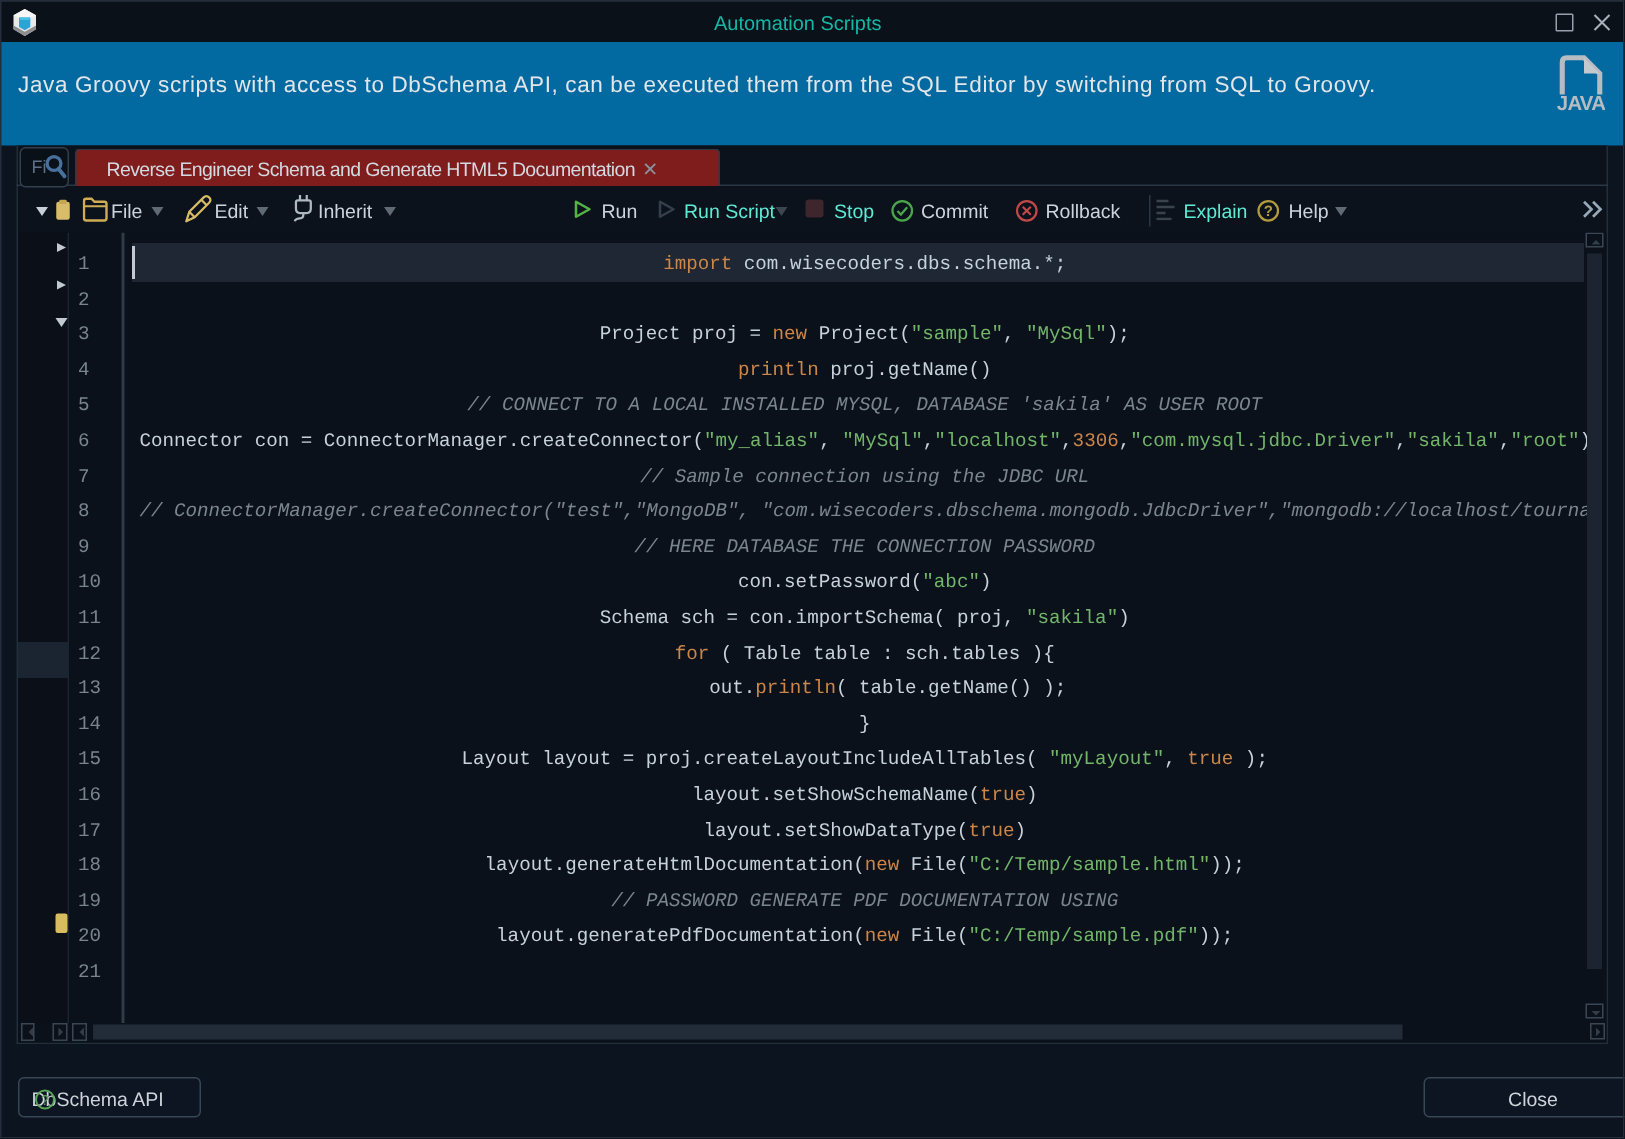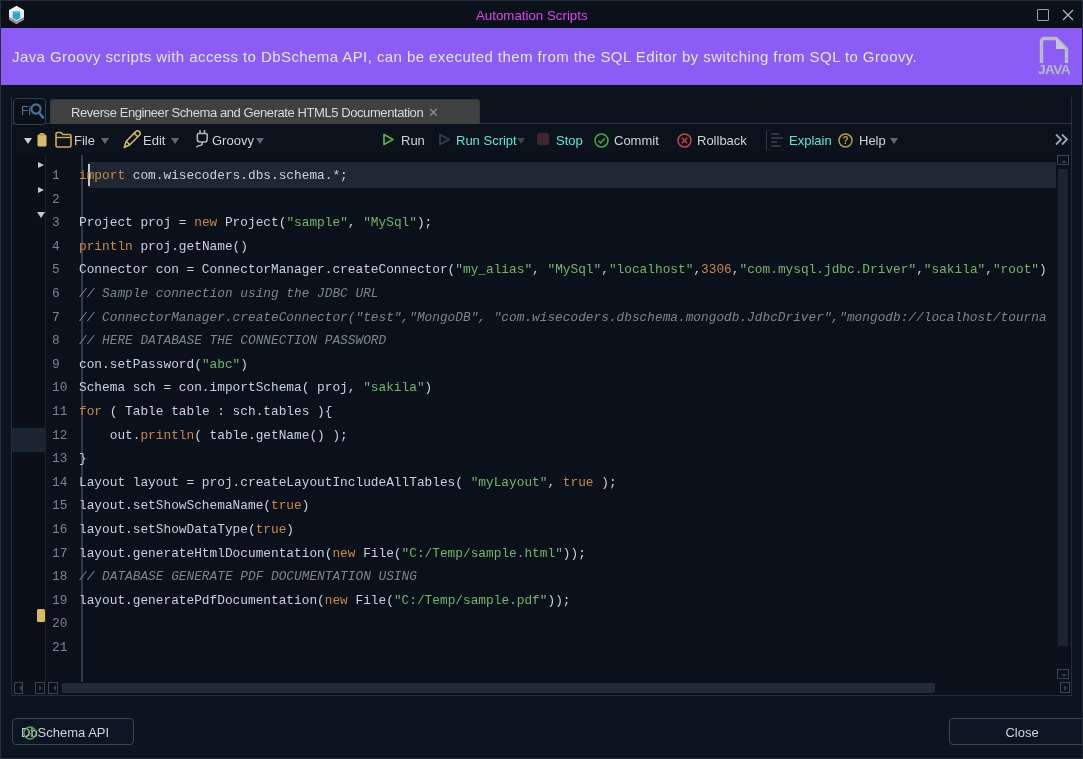--- a/index.html
+++ b/index.html
@@ -11,50 +11,50 @@
   -webkit-font-smoothing:antialiased;
 }
 .abs { position:absolute; }
 
 #titlebar {
   position:absolute; left:0; top:0; width:1083px; height:28px;
   background:#0b1118; border-top:1px solid #27313d;
 }
 #title-text {
   position:absolute; left:476px; top:0; height:28px; line-height:29px;
-  font-size:13.3px; color:#d946ef;
+  font-size:13.3px; color:#14b8a6;
 }
 #win-max {
   position:absolute; left:1037px; top:8px; width:12px; height:12px;
   border:1.4px solid #98a1ab; border-radius:1px;
 }
 #win-close { position:absolute; left:1061px; top:7px; width:14px; height:14px; }
 
 #header {
-  position:absolute; left:0; top:28px; width:1083px; height:57px;
-  background:#8b5cf6;
+  position:absolute; left:0; top:28px; width:1083px; height:69px;
+  background:#0369a1;
 }
 #header-text {
   position:absolute; left:12px; top:0; height:57px; line-height:58px;
   font-size:15px; color:#e2e6e9; letter-spacing:0.42px;
 }
 
 #panel {
   position:absolute; left:11px; top:97px; width:1061px; height:599px;
   border:1px solid #232e3b; border-top:none; background:#0b121c;
 }
 #tabline { position:absolute; left:11px; top:123px; width:1061px; height:1px; background:#2b3744; }
 #fbtn {
   position:absolute; left:13px; top:98px; width:33px; height:27px;
   border:1px solid #323f4c; border-radius:4px; background:#0a1018;
 }
 #fbtn .fi { position:absolute; left:7px; top:5px; font-size:12px; color:#5c7088; }
 #tab {
   position:absolute; left:50px; top:99px; width:430px; height:25px;
-  border:1px solid #2c3a48; border-bottom:none; background:#404040;
+  border:1px solid #2c3a48; border-bottom:none; background:#7f1d1d;
   border-radius:3px 3px 0 0;
 }
 #tab .txt {
   position:absolute; left:20px; top:0; height:25px; line-height:26px;
   font-size:13px; color:#d2d9e0; white-space:nowrap; letter-spacing:-0.42px;
 }
 #tab .x { position:absolute; left:377px; top:0; height:25px; line-height:25px; font-size:13px; color:#88929c; }
 
 .tbtxt { position:absolute; top:129px; height:24px; line-height:24px; font-size:13px; color:#ccd4db; white-space:nowrap; }
 .tbgray { color:#5eead4; }
@@ -77,23 +77,23 @@
 #marker-col { position:absolute; left:0; top:0; width:34px; height:527px; background:#0a0f18; border-right:1px solid #1a242f; }
 #gutter-sep { position:absolute; left:69px; top:0; width:1.5px; height:527px; background:#2f3b48; }
 #hl-line { position:absolute; left:75.5px; top:7px; width:968px; height:25.5px; background:#1e2733; }
 #caret { position:absolute; left:76.2px; top:8.5px; width:2px; height:22.5px; background:#c3cad1; }
 #lnums {
   position:absolute; left:40px; top:9px; width:54px;
   font-family:"Liberation Mono", monospace; font-size:12.8px; line-height:23.6px;
   color:#79848f; text-align:left; white-space:pre;
 }
 #code {
-  position:absolute; left:67px; top:9px; width:967px;
+  position:absolute; left:81px; top:9px; width:967px;
   font-family:"Liberation Mono", monospace; font-size:12.8px; line-height:23.6px;
-  color:#c6d1dc; white-space:pre; overflow:hidden;
+  color:#c6d1dc; white-space:pre; overflow:hidden;text-align:center;
 }
 #code .k { color:#cc8648; }
 #code .s { color:#72b569; }
 #code .c { color:#7b858e; font-style:italic; }
 .fold { position:absolute; width:0; height:0; }
 .fold-r { border-top:3.5px solid transparent; border-bottom:3.5px solid transparent; border-left:6px solid #c2c9d0; }
 .fold-d { border-left:4px solid transparent; border-right:4px solid transparent; border-top:6px solid #c2c9d0; }
 #mark12 { position:absolute; left:0; top:273px; width:34px; height:24px; background:#1b2531; }
 #note20 { position:absolute; left:24.5px; top:454px; width:8.5px; height:12.5px; background:#d9bc5e; border-radius:1.5px; }
 
@@ -180,21 +180,21 @@
   <div class="tbtxt" style="left:143px">Edit</div>
   <div class="caret-down" style="left:171px"></div>
 
   <svg class="abs" style="left:194px;top:129px" width="16" height="21" viewBox="0 0 16 21">
     <g fill="none" stroke="#aeb8c1" stroke-width="1.5">
       <path d="M6,1 L6,4.5 M10.5,1 L10.5,4.5"></path>
       <path d="M4.6,4.5 L11.9,4.5 Q13.2,4.5 13.2,5.8 L13.2,10.2 Q13.2,13 10.4,13 L6.1,13 Q3.3,13 3.3,10.2 L3.3,5.8 Q3.3,4.5 4.6,4.5 Z"></path>
       <path d="M8.2,13 L8.2,14.5 Q8.2,16.5 6,16.5 Q3.2,16.5 2.5,18.5"></path>
     </g>
   </svg>
-  <div class="tbtxt" style="left:212px">Groovy</div>
+  <div class="tbtxt" style="left:212px">Inherit</div>
   <div class="caret-down" style="left:256px"></div>
 
   <div id="combo">
     <div class="t">Java Groovy</div>
     <div class="caret-down" style="left:79px; top:9px; border-top-color:#5f6a74;"></div>
   </div>
 
   <svg class="abs" style="left:382px;top:133px" width="13" height="13" viewBox="0 0 13 13">
     <path d="M2,1.5 L11,6.5 L2,11.5 Z" fill="none" stroke="#55b345" stroke-width="1.7" stroke-linejoin="round"></path>
   </svg>
@@ -263,34 +263,35 @@
 16
 17
 18
 19
 20
 21</div>
   <div id="code"><span class="k">import</span> com.wisecoders.dbs.schema.*;
 
 Project proj = <span class="k">new</span> Project(<span class="s">"sample"</span>, <span class="s">"MySql"</span>);
 <span class="k">println</span> proj.getName()
+<span class="c">// CONNECT TO A LOCAL INSTALLED MYSQL, DATABASE 'sakila' AS USER ROOT</span>
 Connector con = ConnectorManager.createConnector(<span class="s">"my_alias"</span>, <span class="s">"MySql"</span>,<span class="s">"localhost"</span>,<span class="k">3306</span>,<span class="s">"com.mysql.jdbc.Driver"</span>,<span class="s">"sakila"</span>,<span class="s">"root"</span>)
 <span class="c">// Sample connection using the JDBC URL</span>
 <span class="c">// ConnectorManager.createConnector("test","MongoDB", "com.wisecoders.dbschema.mongodb.JdbcDriver","mongodb://localhost/tournament")</span>
 <span class="c">// HERE DATABASE THE CONNECTION PASSWORD</span>
 con.setPassword(<span class="s">"abc"</span>)
 Schema sch = con.importSchema( proj, <span class="s">"sakila"</span>)
 <span class="k">for</span> ( Table table : sch.tables ){
     out.<span class="k">println</span>( table.getName() );
 }
 Layout layout = proj.createLayoutIncludeAllTables( <span class="s">"myLayout"</span>, <span class="k">true</span> );
 layout.setShowSchemaName(<span class="k">true</span>)
 layout.setShowDataType(<span class="k">true</span>)
 layout.generateHtmlDocumentation(<span class="k">new</span> File(<span class="s">"C:/Temp/sample.html"</span>));
-<span class="c">// DATABASE GENERATE PDF DOCUMENTATION USING</span>
+<span class="c">// PASSWORD GENERATE PDF DOCUMENTATION USING</span>
 layout.generatePdfDocumentation(<span class="k">new</span> File(<span class="s">"C:/Temp/sample.pdf"</span>));</div>
   <div class="fold fold-r" style="left:26px;top:7px"></div>
   <div class="fold fold-r" style="left:26px;top:32px"></div>
   <div class="fold fold-d" style="left:25px;top:57px"></div>
   <div id="note20"></div>
 
   <div id="vthumb"></div>
   <div class="sq" style="left:1045px;top:0px;width:12px;height:10px">
       <i class="u" style="left:2.8px;top:0.5px"></i>
     </div>

